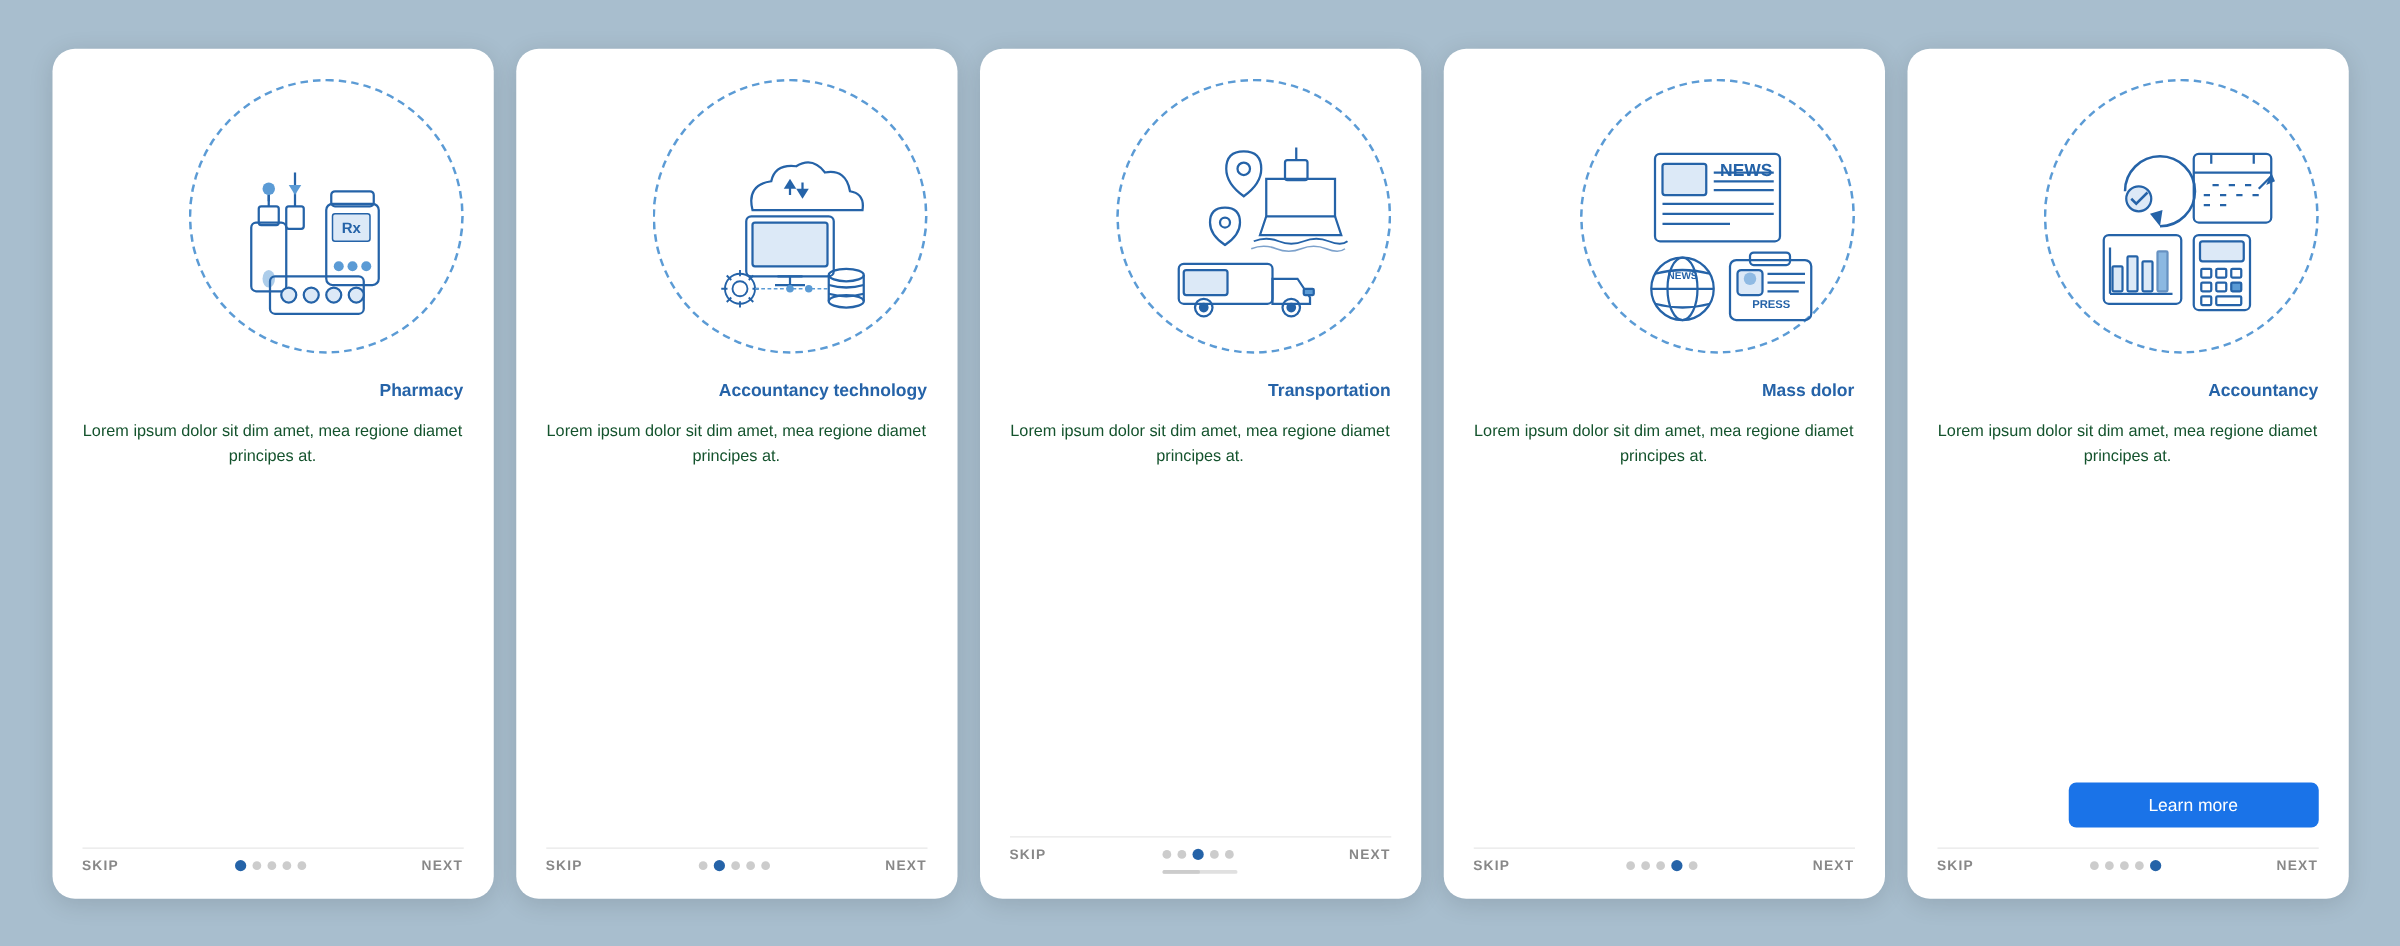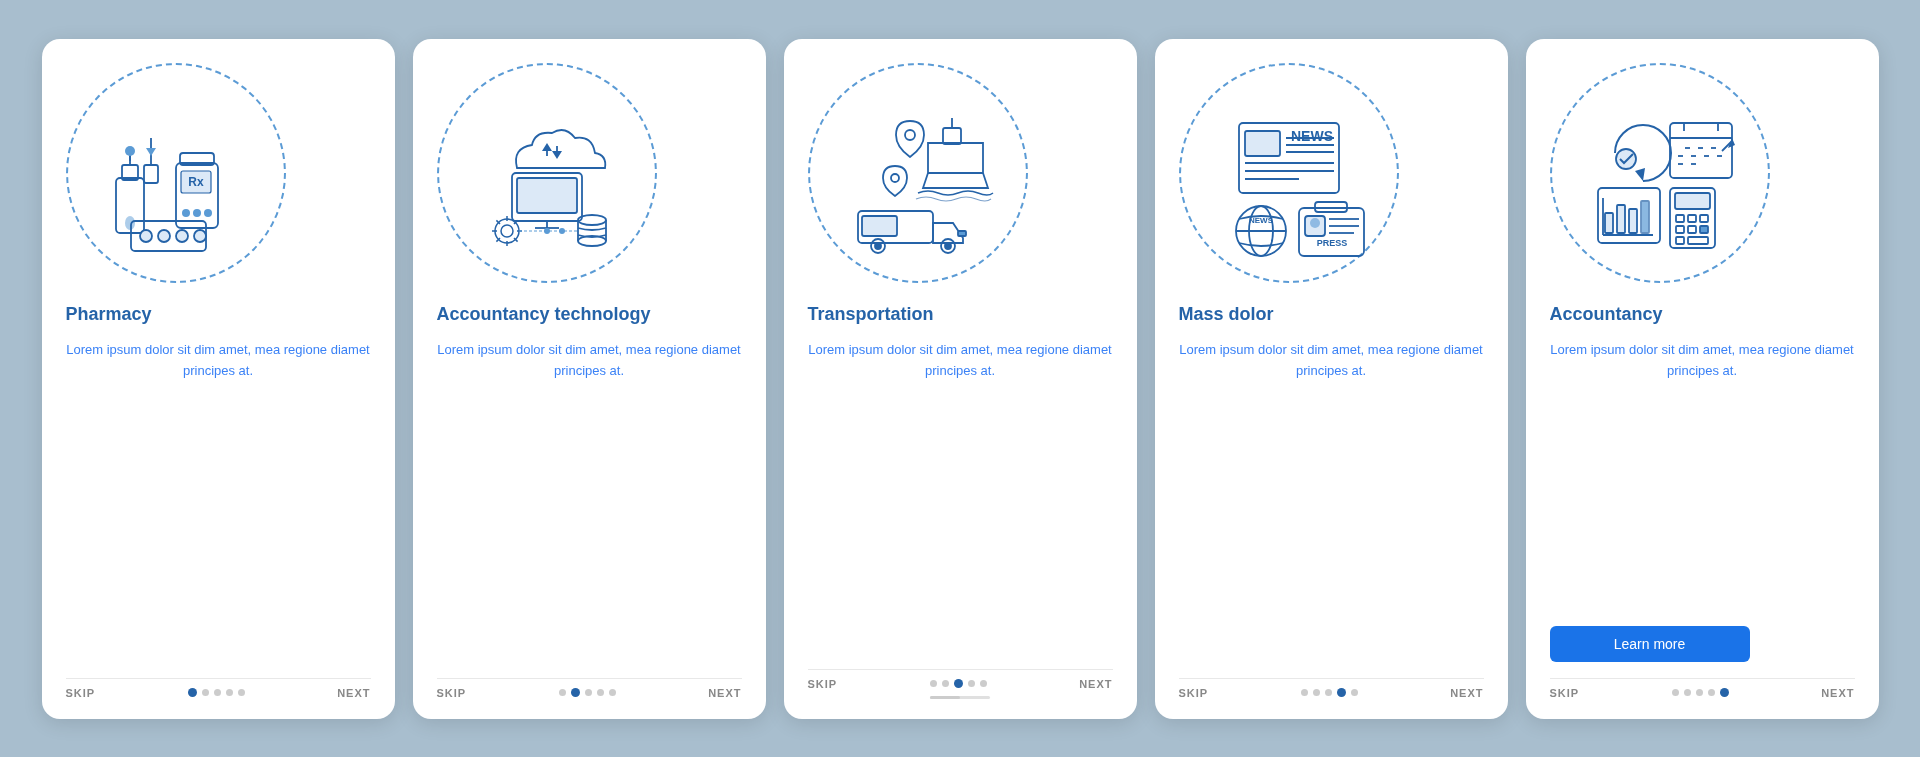--- a/index.html
+++ b/index.html
@@ -23,21 +23,21 @@
       padding: 20px;
     }
 
     .card {
       background: #ffffff;
       border-radius: 18px;
       width: 353px;
       min-height: 680px;
       display: flex;
       flex-direction: column;
-      align-items: flex-start;
+      align-items: flex-end;
       padding: 24px 24px 20px;
       box-shadow: 0 4px 20px rgba(0,0,0,0.12);
       position: relative;
     }
 
     .card-icon-area {
       width: 220px;
       height: 220px;
       border: 2px dashed #5b9bd5;
       border-radius: 50%;
@@ -47,31 +47,31 @@
       margin-bottom: 20px;
       position: relative;
     }
 
     .card-icon-area svg {
       width: 180px;
       height: 180px;
     }
 
     .card-title {
-      font-size: 18px;
+      font-size: 14px;
       color: #2563a8;
       font-weight: 600;
       text-align: center;
       margin-bottom: 14px;
       line-height: 1.3;
     }
 
     .card-body {
       font-size: 13px;
-      color: #3b82f6;
+      color: #14532d;
       text-align: center;
       line-height: 1.6;
       flex: 1;
       margin-bottom: 16px;
     }
 
     .learn-more-btn {
       background: #1a73e8;
       color: white;
       border: none;

